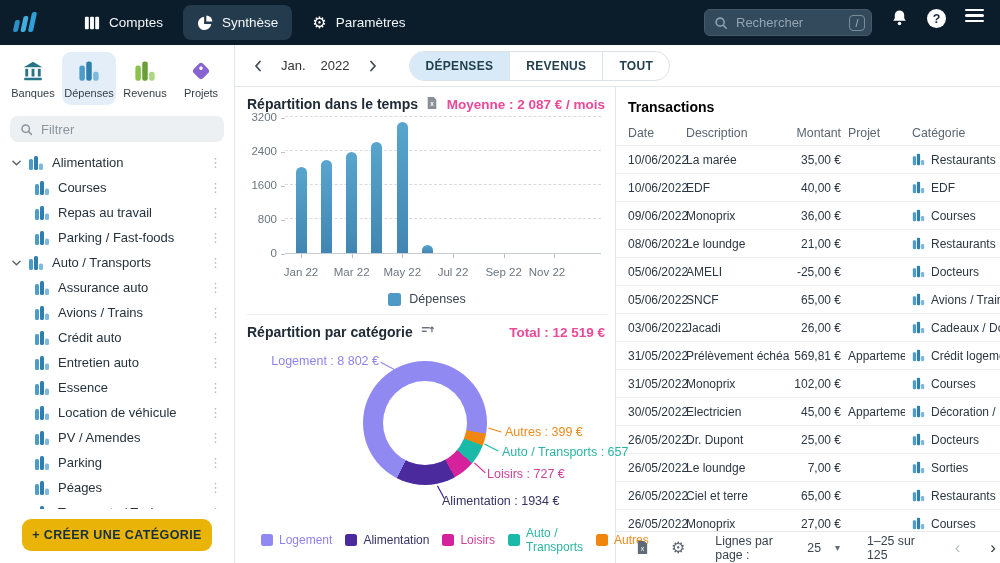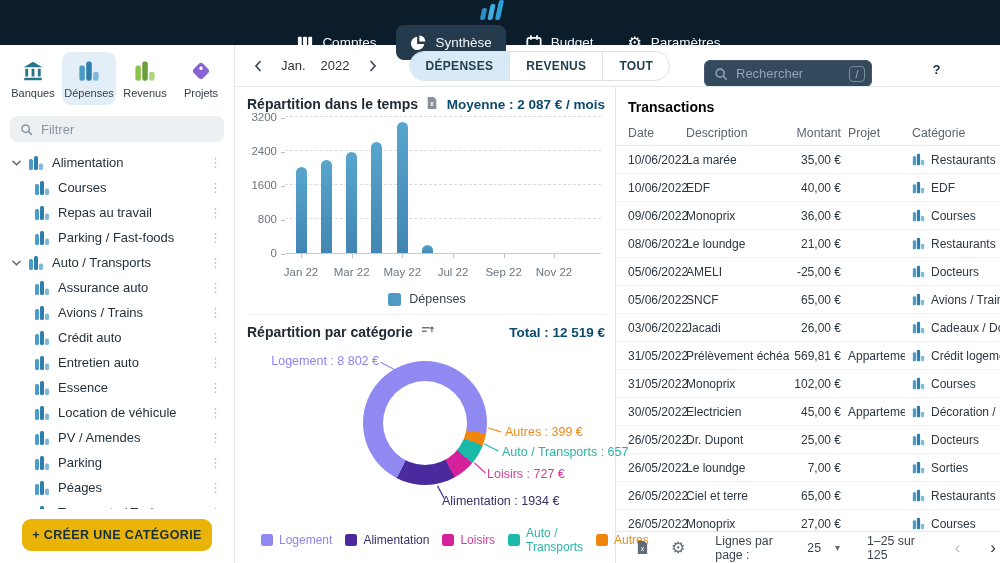--- a/index.html
+++ b/index.html
@@ -3,21 +3,21 @@
 <meta charset="utf-8">
 <style>
   * { box-sizing: border-box; }
   html,body { margin:0; padding:0; }
   body {
     width:1000px; height:563px; overflow:hidden;
     font-family:"Liberation Sans","DejaVu Sans",sans-serif;
     background:#fff; color:#25323c;
   }
   
-  .topnav { height:45px; background:#0b1c2a; display:flex; align-items:center; padding:0 16px 0 14px;flex-direction:column; }
+  .topnav { height:45px; background:#0b1c2a; display:flex; align-items:center; padding:0 16px 0 14px; }
   .logo { width:36px; height:28px; display:flex; align-items:flex-end; gap:3px; padding-bottom:5px; cursor:pointer; }
   .logo span { width:5px; border-radius:2px; background:#2f9fd8; display:block; transform:skewX(-12deg); }
   .logo .b1 { height:12px; background:#2c8fc6; }
   .logo .b2 { height:16px; background:#41aede; }
   .logo .b3 { height:20px; background:#2f9fd8; }
   .nav-items { display:flex; gap:6px; margin-left:20px; }
   .nav-item { display:flex; align-items:center; gap:9px; padding:8px 14px; border-radius:8px; color:#f4f7f9; font-size:13.5px; cursor:pointer; }
   .nav-item.active { background:#243b4e; }
   .topnav-right { margin-left:auto; display:flex; gap:19px; }
   .searchbox { display:flex; align-items:center; gap:8px; background:#334a5d; border:1px solid #46596b; border-radius:6px; height:27px; width:168px; padding:0 6px 0 9px; }
@@ -49,21 +49,21 @@
   .nav-arrow { background:none; border:none; padding:2px 4px; cursor:pointer; display:flex; align-items:center; }
   .view-tabs { display:flex; border:1px solid #dde2e7; border-radius:17px; overflow:hidden; height:30px; }
   .view-tab { padding:0 16px; display:flex; align-items:center; font-size:12px; font-weight:700; color:#23404e; letter-spacing:.3px; border-left:1px solid #dde2e7; cursor:pointer; }
   .view-tab:first-child { border-left:none; }
   .view-tab.active { background:#d8eaf8; }
   .main-body { flex:1; display:flex; min-height:0; }
   
   .charts-panel { width:381px; flex:none; border-right:1px solid #e3e7ea; padding:0 8px 0 12px; }
   .sec-head { display:flex; align-items:center; justify-content:space-between; padding-top:9px; }
   .sec-title-wrap { display:flex; align-items:flex-start; gap:8px; font-size:14px; font-weight:700; color:#202b36; }
-  .sec-value { font-size:13.5px; font-weight:700; color:#0c4a6e; padding-right:2px; }
+  .sec-value { font-size:13.5px; font-weight:700; color:#ec4899; padding-right:2px; }
   .sec-cat { border-top:1px solid #eceef1; margin-top:8px; }
   .bar-chart { position:relative; height:168px; margin-top:4px; }
   .plot { position:absolute; left:38px; right:6px; top:2px; bottom:30px; border-bottom:1px solid #c6ccd2; }
   .gridline { position:absolute; left:0; right:0; border-top:1px dashed #d8dce0; }
   .bar { position:absolute; width:11px; border-radius:6px 6px 0 0; background:linear-gradient(180deg,#58a5cd,#4186b2); bottom:0; }
   .ylab { position:absolute; width:30px; text-align:right; font-size:11.5px; color:#6b7680; left:0; }
   .ytickmark { position:absolute; width:4px; height:1px; background:#b9c0c6; left:34px; }
   .xlab { position:absolute; width:52px; text-align:center; font-size:11.5px; color:#6b7680; bottom:6px; }
   .xtickmark { position:absolute; width:1px; height:4px; background:#b9c0c6; bottom:26px; }
   .bar-legend { display:flex; justify-content:center; gap:8px; align-items:center; font-size:12.5px; color:#39444e; margin-top:8px; }
@@ -122,30 +122,20 @@
           <span style="display:flex">
             <svg viewBox="0 0 18 18" width="16" height="16">
               <path d="M8 2 a7.5 7.5 0 1 0 8 8 h-8 z" fill="#fff"></path>
               <path d="M10.5 0.5 a7 7 0 0 1 6.8 6.8 h-6.8 z" fill="#fff"></path>
             </svg>
           </span>
           <span>Synthèse</span>
         </div>
         <div class="nav-item">
           <span style="display:flex">
-            <svg viewBox="0 0 18 18" width="16" height="16">
-              <rect x="1.5" y="3.2" width="15" height="13.3" rx="2.4" fill="none" stroke="#fff" stroke-width="2"></rect>
-              <line x1="5.6" y1="1" x2="5.6" y2="4.6" stroke="#fff" stroke-width="2" stroke-linecap="round"></line>
-              <line x1="12.4" y1="1" x2="12.4" y2="4.6" stroke="#fff" stroke-width="2" stroke-linecap="round"></line>
-            </svg>
-          </span>
-          <span>Budget</span>
-        </div>
-        <div class="nav-item">
-          <span style="display:flex">
             <span class="nav-gear">⚙</span>
           </span>
           <span>Paramètres</span>
         </div>
       </nav>
     <div class="topnav-right">
       <div class="searchbox">
         <span style="display:flex">
           <svg viewBox="0 0 16 16" width="14" height="14">
               <circle cx="7" cy="7" r="4.6" fill="none" stroke="#8fa2b0" stroke-width="1.8"></circle>
@@ -499,21 +489,21 @@
                 <div class="xlab" style="left:28px">Jan 22</div>
                 <div class="xtickmark" style="left:54px"></div>
                 <div class="xlab" style="left:78.66px">Mar 22</div>
                 <div class="xtickmark" style="left:104.66px"></div>
                 <div class="xlab" style="left:129.32px">May 22</div>
                 <div class="xtickmark" style="left:155.32px"></div>
                 <div class="xlab" style="left:179.98px">Jul 22</div>
                 <div class="xtickmark" style="left:205.98px"></div>
                 <div class="xlab" style="left:230.64px">Sep 22</div>
                 <div class="xtickmark" style="left:256.64px"></div>
-                <div class="xlab" style="left:281px">Nov 22</div>
+                <div class="xlab" style="left:274px">Nov 22</div>
                 <div class="xtickmark" style="left:307.29999999999995px"></div>
               </div>
             <div class="bar-legend" id="bar-legend">
                 <span class="swatch" style="background:#4f9ac5"></span>
                 <span>Dépenses</span>
               </div>
           </div>
 
           <div class="sec-cat">
             <div class="sec-head">

